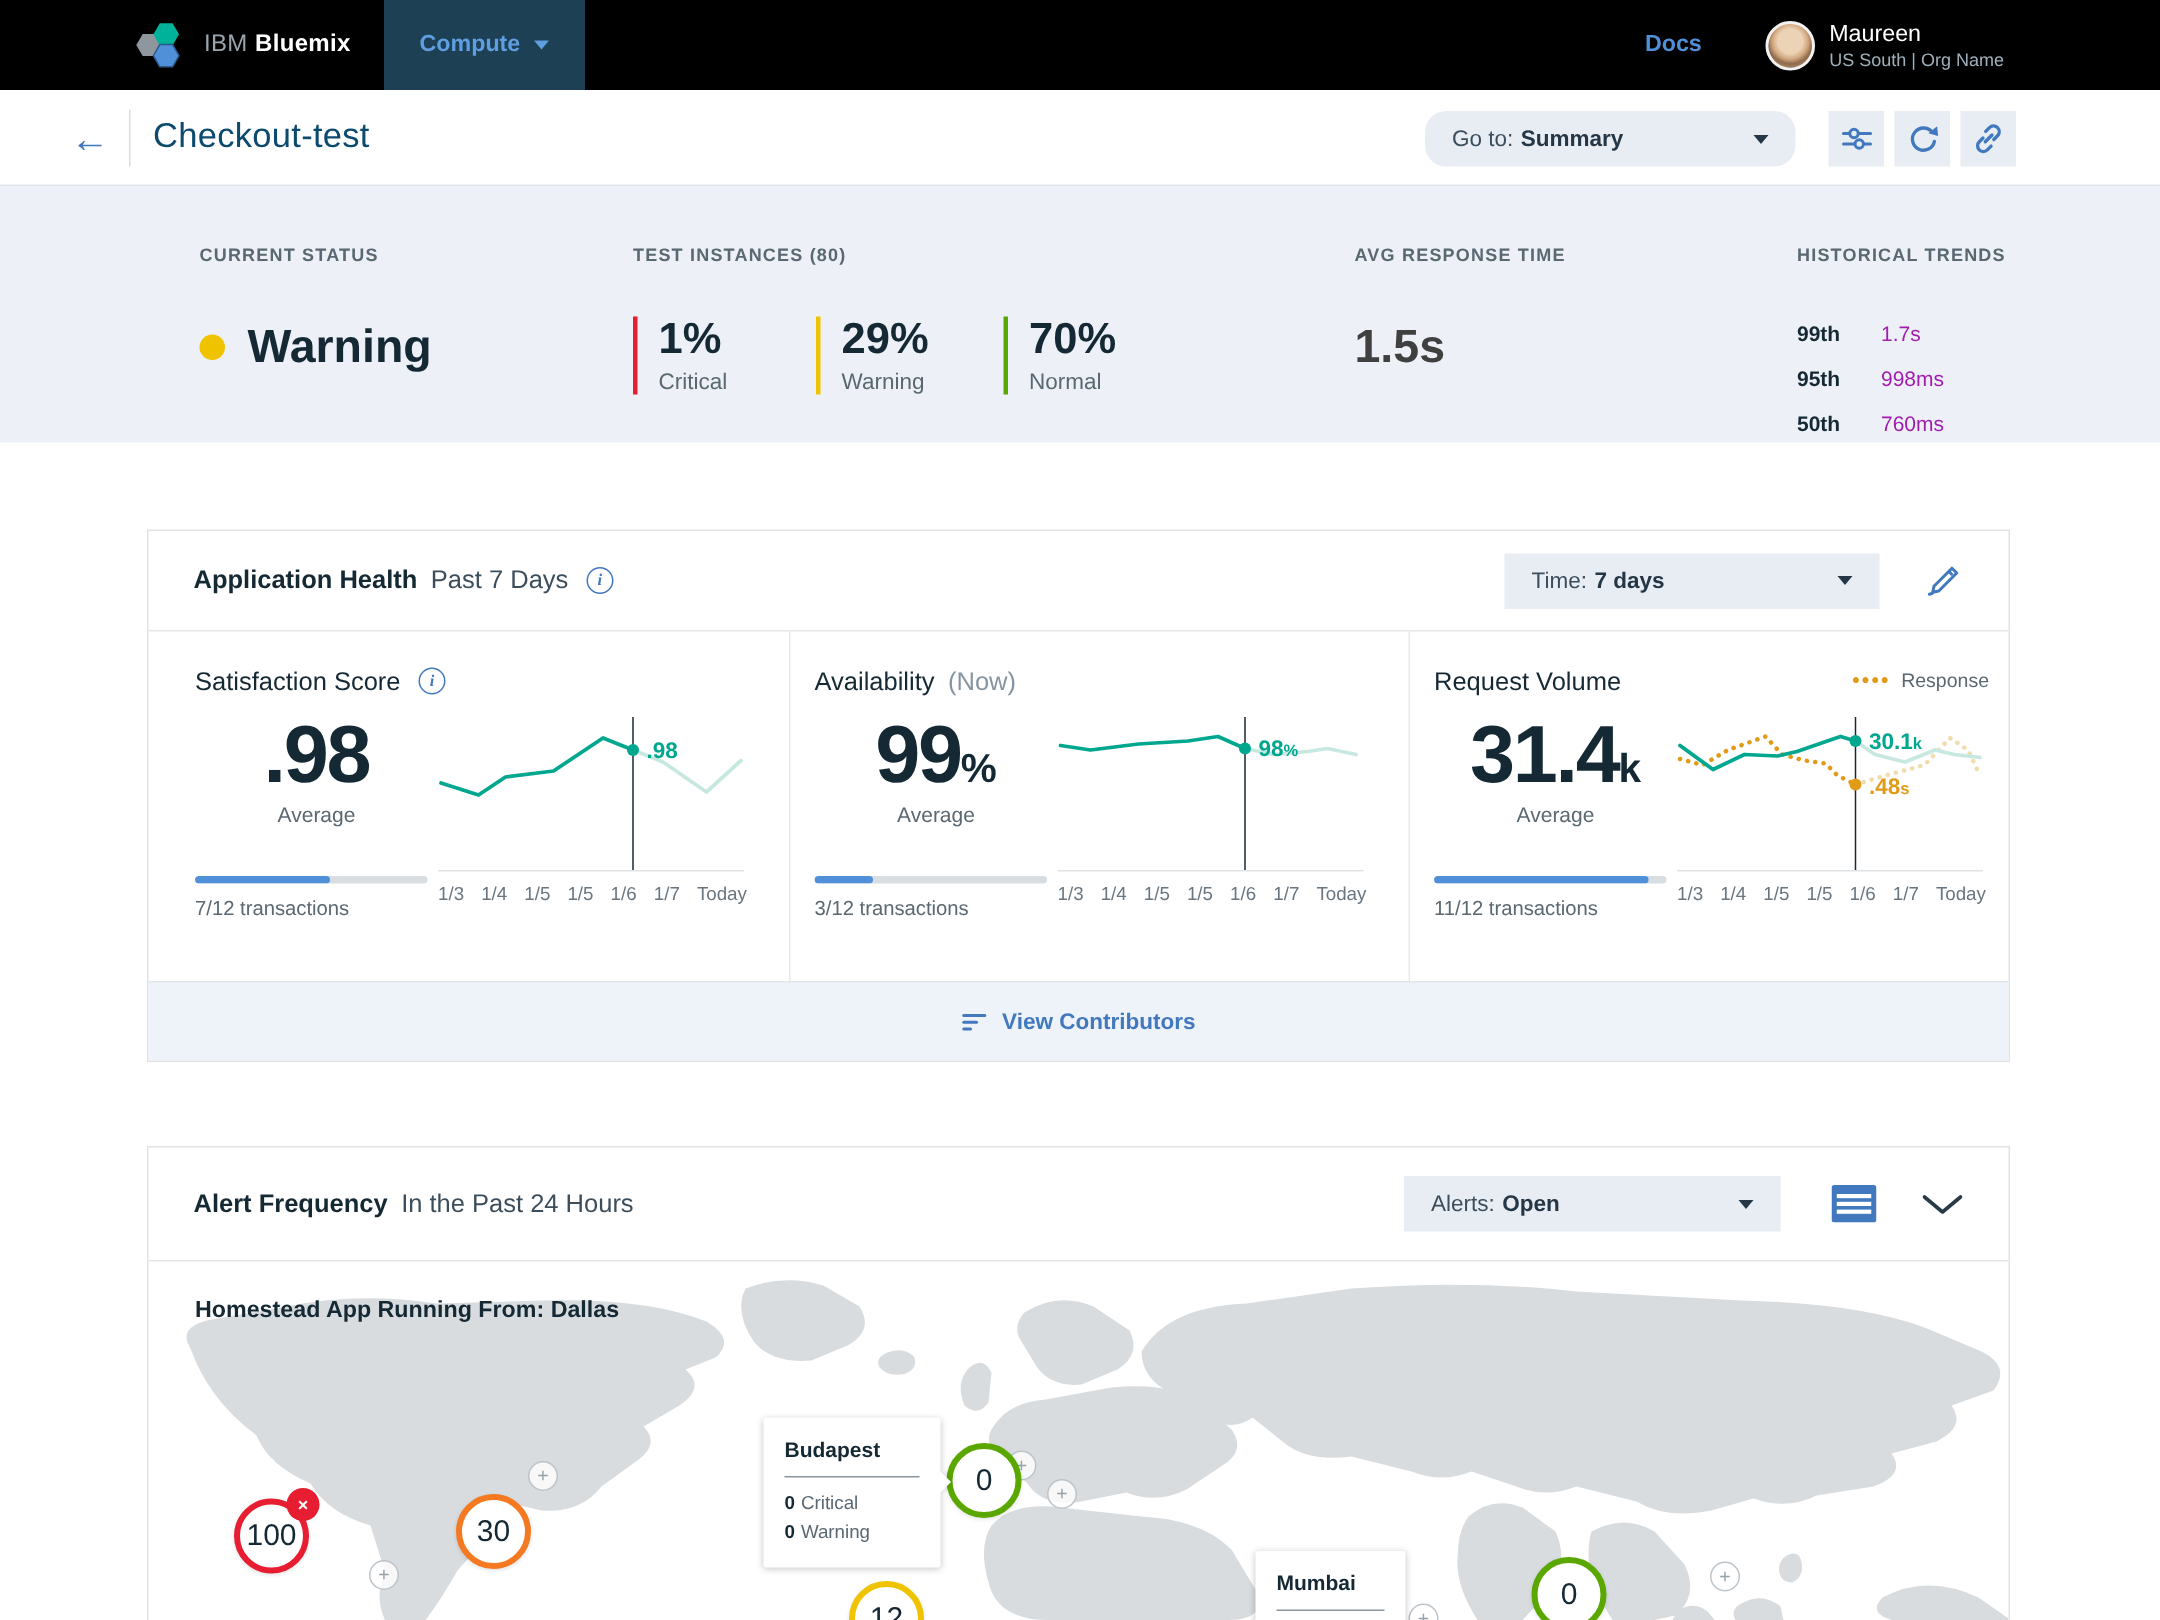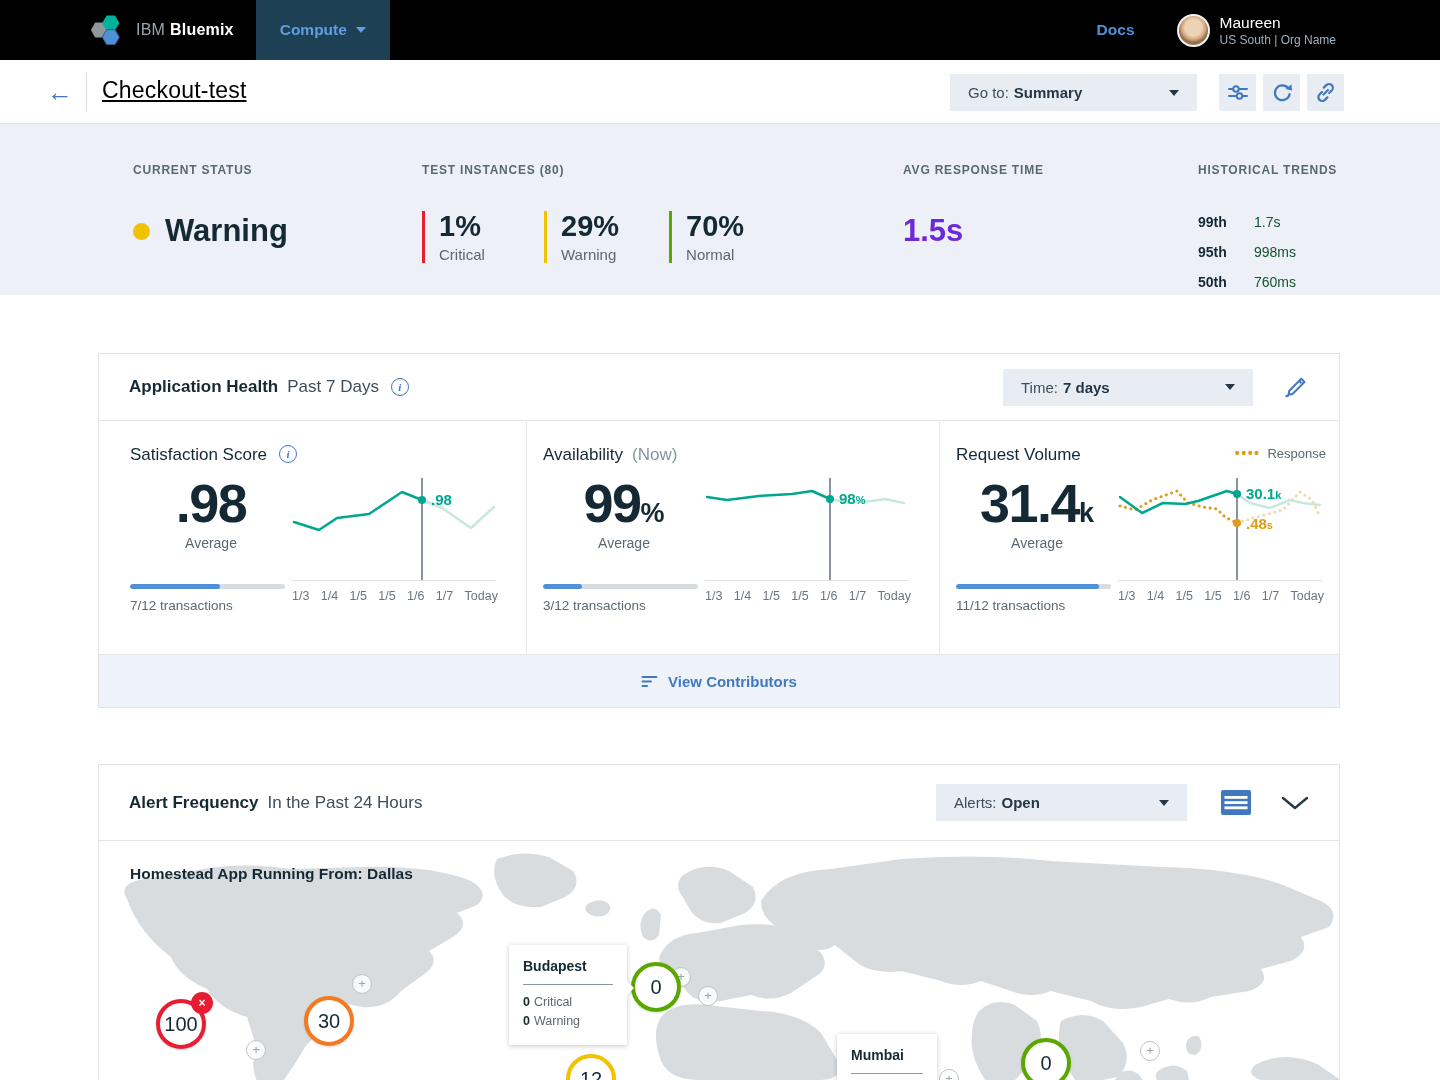--- a/index.html
+++ b/index.html
@@ -21,50 +21,50 @@
   .avatar { width:33px; height:33px; border-radius:50%; border:2px solid #f2f2f2;
             background:radial-gradient(circle at 50% 40%, #ecd3b6 0 36%, #d3a87f 52%, #8d6b4e 66%, #a8815c 78%, #7a5a40 100%); }
   .uname { color:#fff; font-size:15.5px; line-height:1.25; }
   .umeta { color:#9fb0bb; font-size:12px; }
 
   
   .pagehead { position:relative; height:64px; background:#fff; border-bottom:1px solid #e0e4e8; }
   .back-btn { position:absolute; left:44px; top:16px; width:32px; height:32px; border:none; background:none;
               color:#4178be; font-size:26px; line-height:30px; cursor:pointer; }
   .head-div { position:absolute; left:86px; top:13px; width:1px; height:38px; background:#d8dde2; }
-  .page-title { position:absolute; left:102px; top:17px; font-size:23px; font-weight:400; color:#000000; letter-spacing:.2px;text-decoration:underline; }
+  .page-title { position:absolute; left:102px; top:17px; font-size:23px; font-weight:400; color:#0c4a6e; letter-spacing:.2px; }
   .dropdown { background:#e8edf4; height:37px; display:flex; align-items:center; padding:0 18px; cursor:pointer;
               font-size:15px; color:#253746; }
   .dropdown .dlabel { color:#3c4e5c; }
   .dropdown b { margin-left:5px; }
   .dropdown .caret-dn { margin-left:auto; color:#253746; }
-  .goto { position:absolute; left:950px; top:14px; width:247px; }
+  .goto { position:absolute; left:950px; top:14px; width:247px;border-radius:14px; }
   .iconbtn { position:absolute; top:14px; width:37px; height:37px; background:#e8edf4; border:none; cursor:pointer;
              display:flex; align-items:center; justify-content:center; }
   .ib-1 { left:1219px; } .ib-2 { left:1263px; } .ib-3 { left:1307px; }
 
   
   .statusband { position:relative; height:171px; background:#edf1f7; }
   .bandlabel { font-size:12px; font-weight:bold; letter-spacing:.8px; color:#5a6872; }
   .grp-current { position:absolute; left:133px; top:39px; }
   .cur-row { margin-top:36px; display:flex; align-items:center; gap:15px; }
   .status-dot { width:17px; height:17px; border-radius:50%; }
   .cur-value { font-size:31px; font-weight:bold; color:#152935; }
   .grp-instances { position:absolute; left:422px; top:39px; }
   .inst-row { margin-top:34px; display:flex; gap:50px; }
   .inst { border-left:3px solid #ccc; padding-left:14px; min-width:72px; }
   .inst .pct { font-size:29px; font-weight:bold; color:#152935; line-height:1.1; }
   .inst .nm { font-size:15px; color:#5a6872; margin-top:3px; }
   .grp-avg { position:absolute; left:903px; top:39px; }
-  .avg-value { margin-top:36px; font-size:31px; font-weight:bold; color:#6d28d9; }
+  .avg-value { margin-top:36px; font-size:31px; font-weight:bold; color:#404040; }
   .grp-trends { position:absolute; right:92px; top:39px; width:150px; }
   .trend-rows { margin-top:30px; }
   .trow { display:grid; grid-template-columns:46px 1fr; gap:10px; font-size:14px; height:30px; align-items:center; }
   .trow .p { font-weight:bold; color:#152935; }
-  .trow .v { color:#14532d; }
+  .trow .v { color:#a21caf; }
 
   
   .card { position:absolute; left:98px; width:1242px; background:#fff; border:1px solid #dfe3e6; }
   .card-head { display:flex; align-items:center; padding:0 30px; border-bottom:1px solid #e3e6e9; }
   .card-title { font-size:17px; font-weight:bold; color:#152935; }
   .card-sub { font-size:17px; color:#3c4e5c; margin-left:9px; font-weight:400; }
   .info-i { width:18px; height:18px; border:1.5px solid #4178be; border-radius:50%; color:#4178be;
             font-size:11px; font-weight:bold; font-family:"Liberation Serif",serif; font-style:italic;
             display:inline-flex; align-items:center; justify-content:center; margin-left:12px; cursor:pointer; }
   .appcard { top:353px; height:355px; }

